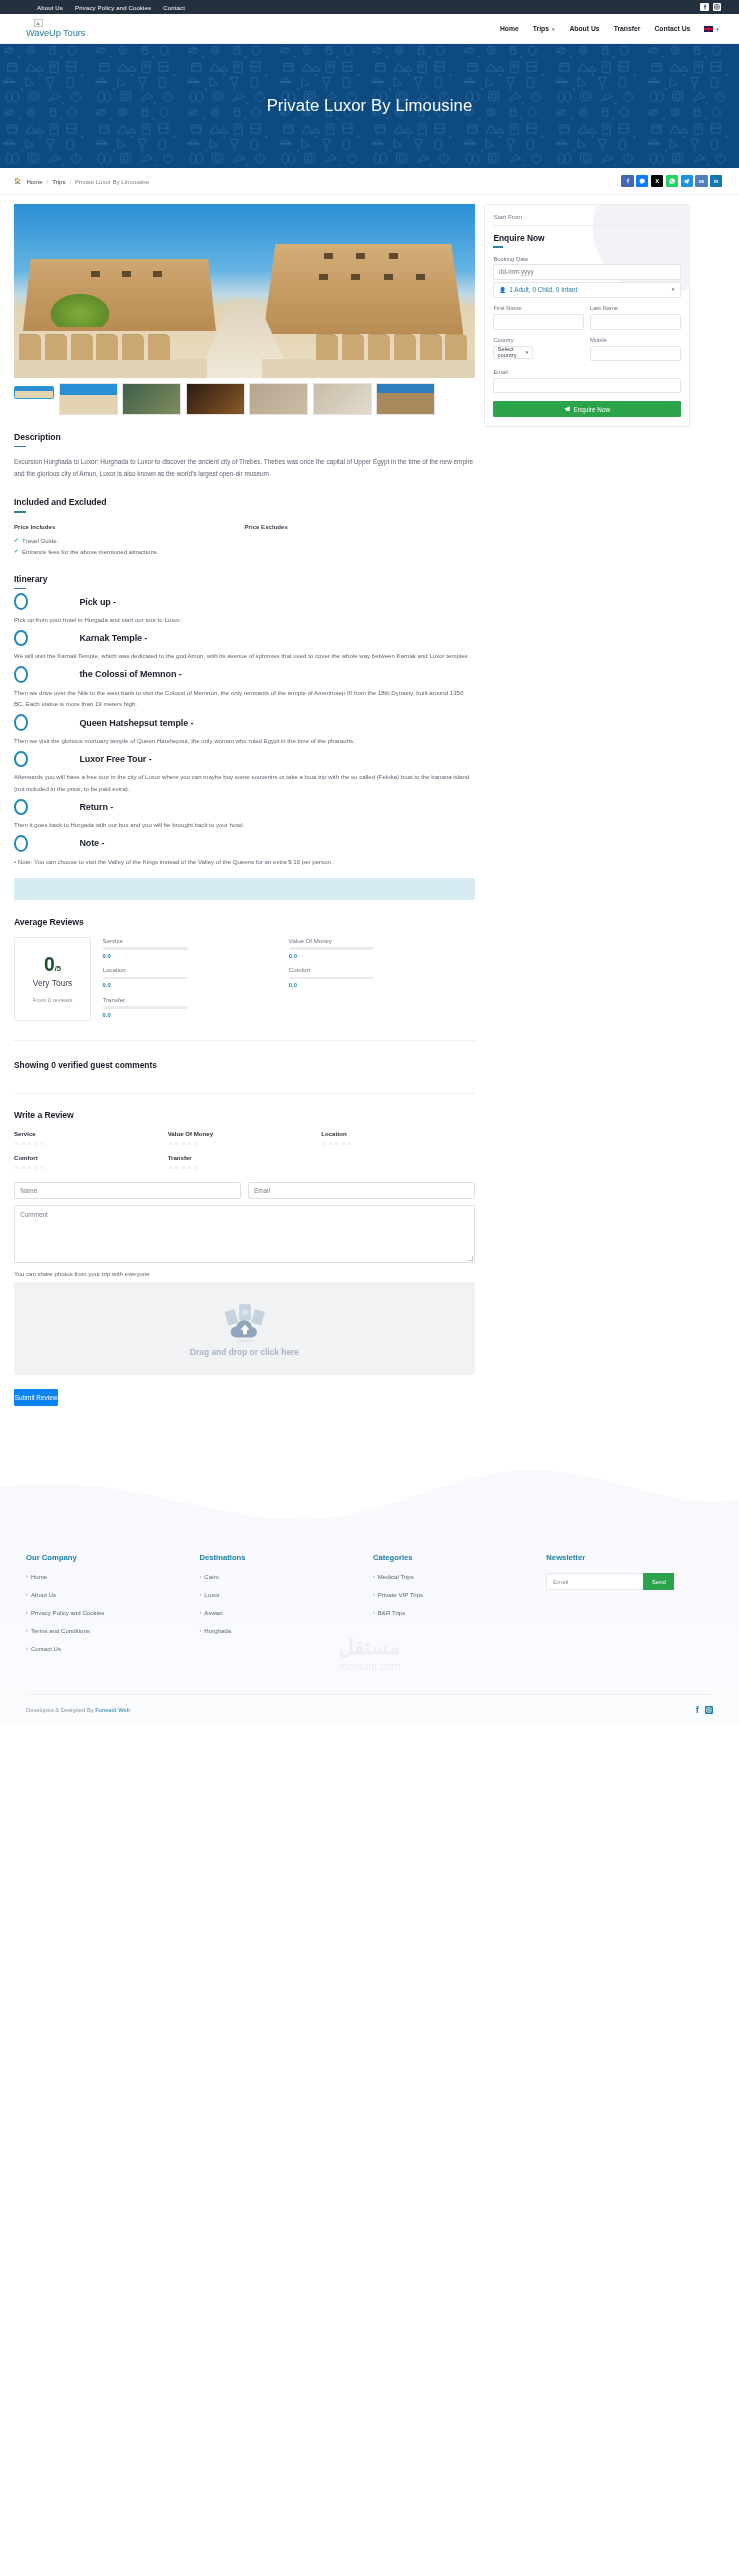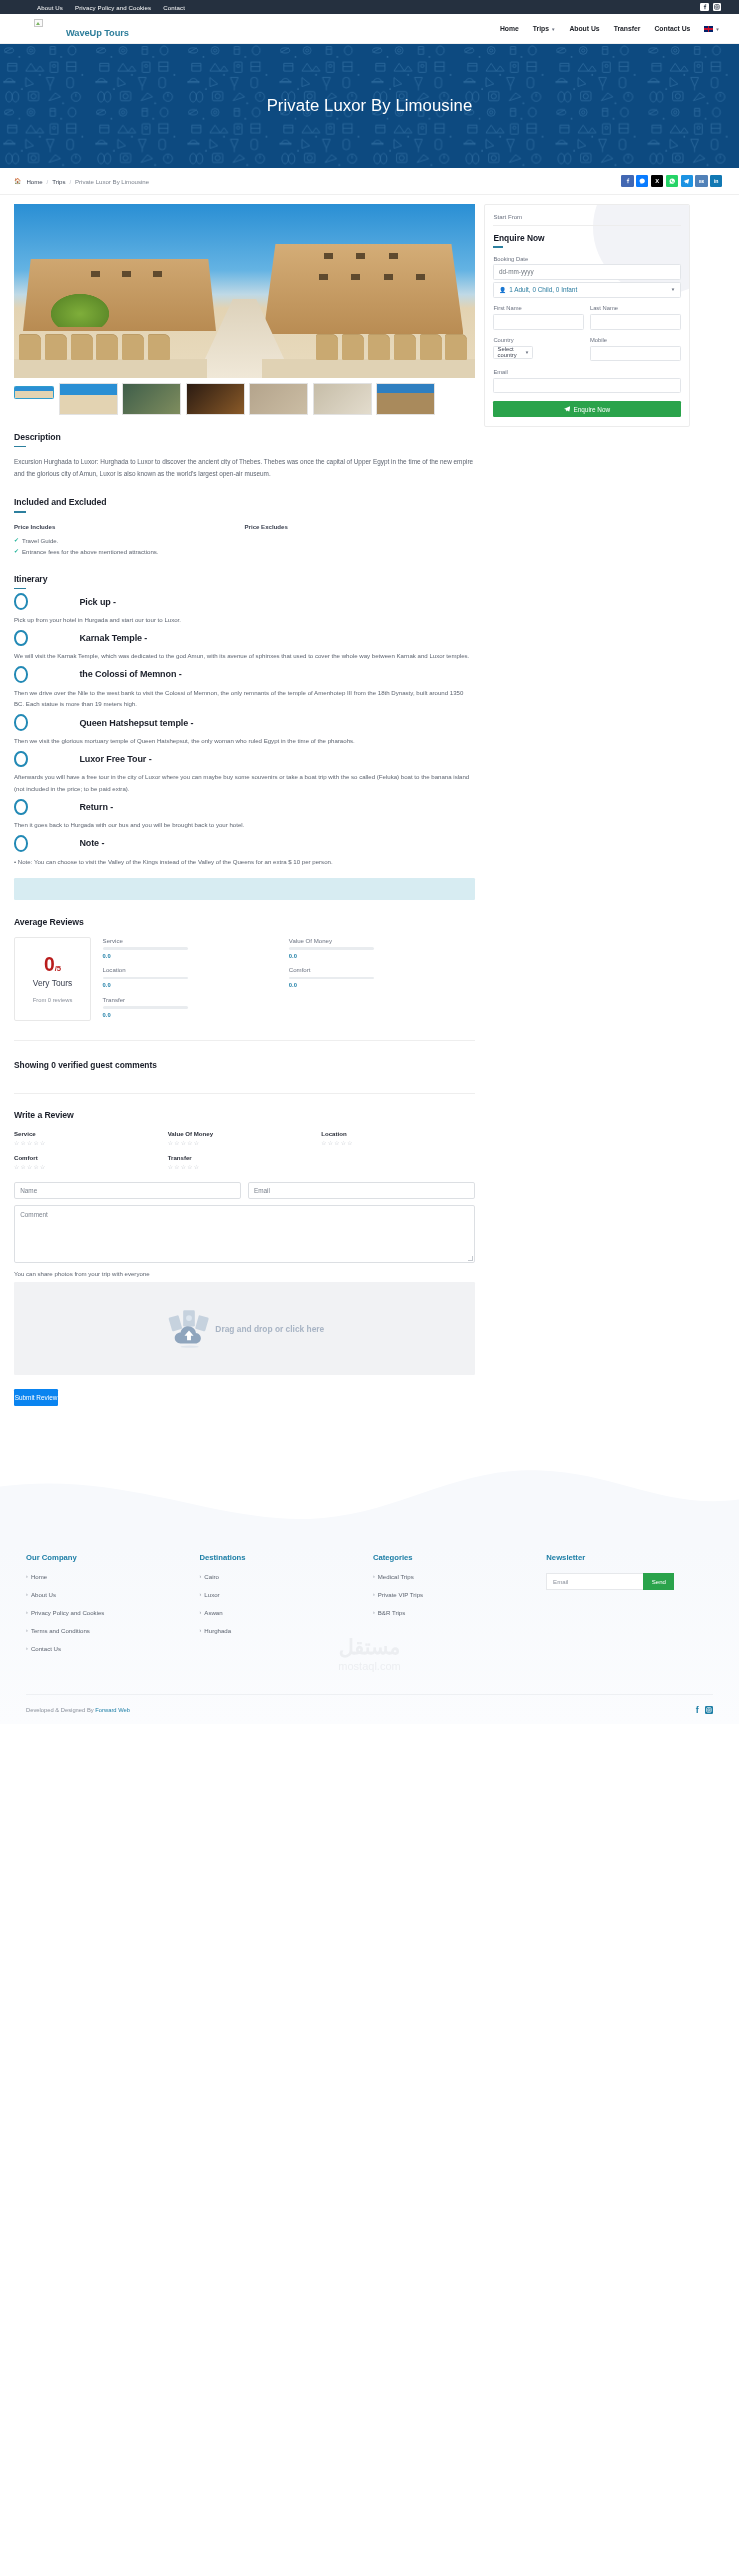--- a/index.html
+++ b/index.html
@@ -44,21 +44,21 @@
   .brand-img {
     width: 9px; height: 7.7px; border: 0.6px solid #c8c8c8; background: #fafafa;
     position: relative; margin-left: 7.7px; margin-bottom: 0.6px;
   }
   .brand-img:after {
     content:''; position:absolute; left:1.3px; bottom:0.6px;
     border-left:2.6px solid transparent; border-right:2.6px solid transparent;
     border-bottom:3.2px solid #7bb661;
   }
   .brand-name {
-    color: #2d7d9a; font-size: 9.3px; font-weight: bold; letter-spacing: -0.1px; margin-left: 40px;
+    color: #2d7d9a; font-size: 9.3px; font-weight: normal; letter-spacing: -0.1px;
   }
   .mainnav { margin-left: auto; display: flex; align-items: center; gap: 14px; }
   .mainnav a {
     color: #1c1f26; text-decoration: none; font-size: 6.8px; font-weight: bold;
   }
   .caret { font-size: 4.5px; color:#6b7280; margin-left: 1.9px; }
   .flag {
     width: 9px; height: 5.8px; display:inline-block; vertical-align:middle;
     background:
       linear-gradient(to bottom, transparent 40%, #c8102e 40%, #c8102e 60%, transparent 60%),
@@ -167,21 +167,21 @@
     margin-top: 10.3px; height: 22px; background: #d7ecf2; border-radius: 1.3px;
   }
 
   
   .rev-grid { display: flex; margin-top: 10.3px; gap: 11.6px; }
   .score-card {
     width: 77px; height: 84px; border: 0.6px solid #e8e8e8; border-radius: 1.9px;
     display: flex; flex-direction: column; align-items: center; justify-content: center;
     gap: 1.3px;
   }
-  .score-num { font-size: 19.3px; font-weight: bold; color: #b91c1c; line-height: 1; }
+  .score-num { font-size: 19.3px; font-weight: bold; color: #14532d; line-height: 1; }
   .score-num small { font-size: 7.7px; }
   .score-label { font-size: 8.4px; color: #3b4150; margin-top: 2.6px; }
   .score-sub { font-size: 5.8px; color: #8a909b; margin-top: 7.7px; }
   .bars { flex: 1; display: flex; flex-wrap: wrap; align-content: flex-start; }
   .bar-cell { width: 50%; margin-bottom: 7.7px; padding-right: 18px; }
   .bar-name { font-size: 6.1px; color: #6b7280; }
   .bar-track { height: 2.6px; background: #e9ecef; border-radius: 1.9px; margin-top: 3.2px; width: 85px; }
   .bar-val { font-size: 5.8px; font-weight: bold; color: #1d7ea6; margin-top: 3.2px; }
 
   .showing {
@@ -204,21 +204,21 @@
   .inp.half { width: 50%; }
   .ta {
     border: 0.6px solid #dcdfe3; border-radius: 1.9px; height: 58px; margin-top: 6.4px;
     font-size: 6.4px; color: #7b828d; padding: 4.5px 5.2px; background: #fff; position: relative;
   }
   .ta:after { content:''; position:absolute; right:1.3px; bottom:1.3px; width:3.9px; height:3.9px;
     border-right:0.6px solid #c4c8ce; border-bottom:0.6px solid #c4c8ce; }
   .share-note { font-size: 6.1px; color: #5d6470; margin-top: 7px; }
   .dropzone {
     margin-top: 5.2px; height: 93px; background: #f1f2f4; border-radius: 1.3px;
-    display: flex; flex-direction: row; align-items: center; justify-content: center; gap: 2.6px;
+    display: flex; flex-direction: column; align-items: center; justify-content: center; gap: 2.6px;
   }
   .dz-text { font-size: 8.4px; font-weight: bold; color: #a8b4c4; }
   .btn-submit {
     margin-top: 14px; background: #0a84f0; color: #fff; font-size: 6.4px;
     width: 44px; height: 16.7px; border: none; border-radius: 1.3px; cursor: pointer;
     font-family: inherit;
   }
 
   
   .side-card {

